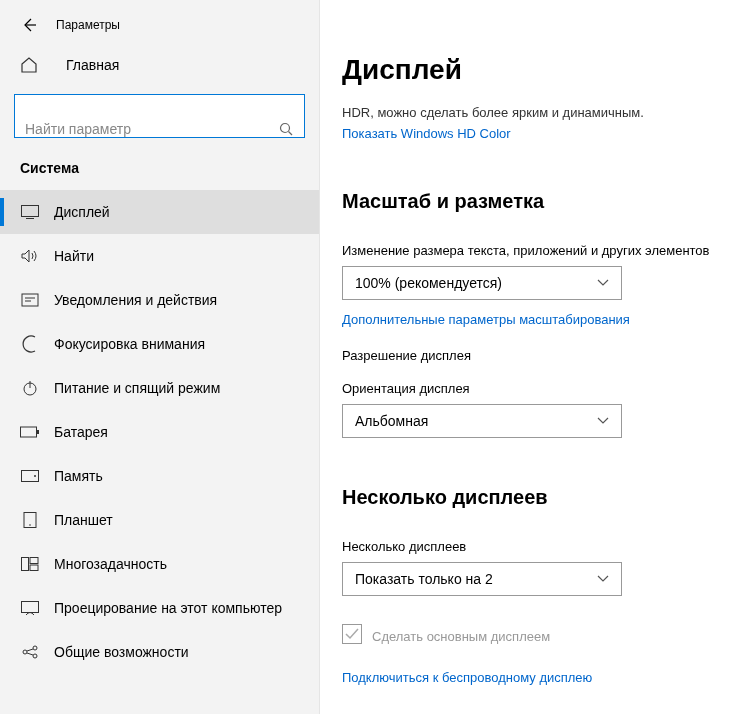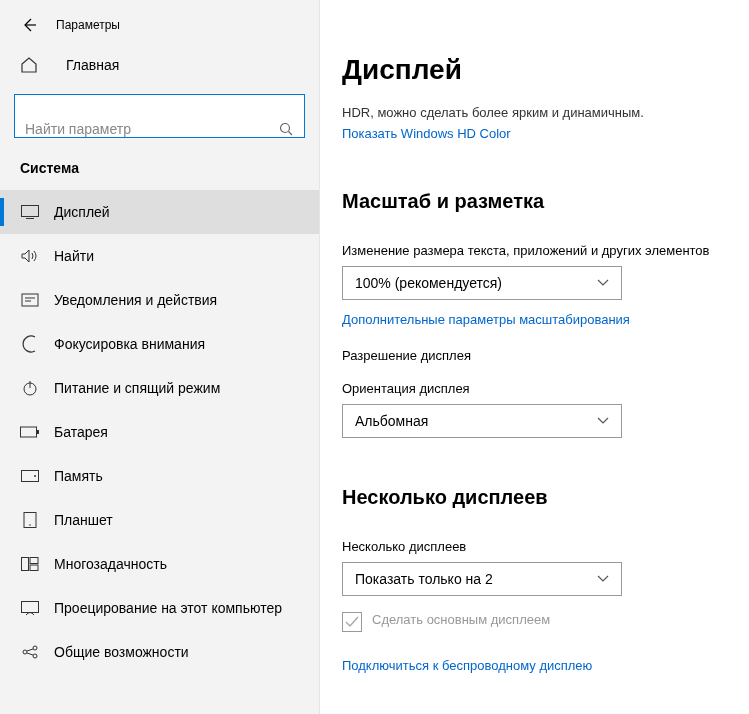--- a/index.html
+++ b/index.html
@@ -24,21 +24,21 @@
 .main { flex: 1; padding: 54px 22px 0 22px; overflow-y: auto; }
 .page-title { font-size: 28px; font-weight: 600; margin-bottom: 18px; }
 .info-text { font-size: 13px; color: #333; line-height: 1.4; }
 .link { color: #0066cc; font-size: 13px; cursor: pointer; display: inline-block; margin-top: 4px; }
 .section-h { font-size: 20px; font-weight: 600; margin-top: 48px; margin-bottom: 18px; }
 .field-label { font-size: 13px; color: #000; margin-bottom: 8px; margin-top: 30px; }
 .dropdown { width: 280px; height: 34px; border: 1px solid #999; background: #fff; display: flex; align-items: center; padding: 0 12px; cursor: pointer; justify-content: space-between; }
 .dropdown.highlighted { border: 3px solid #e8262a; width: 284px; height: 40px; }
 .dropdown .value { font-size: 14px; }
 .dropdown .chev { color: #555; }
-.checkbox-row { display: flex; align-items: flex-start; margin-top: 16px; color: #999; }
+.checkbox-row { display: flex; align-items: flex-end; margin-top: 28px; color: #999; }
 .checkbox-row .box { width: 20px; height: 20px; border: 1px solid #999; display: flex; align-items: center; justify-content: center; margin-right: 10px; color: #999; }
 .checkbox-row .lbl { font-size: 13px; }
 .main-wrap { position: relative; }
 svg { display: block; }
 </style>
 </head>
 <body>
 
 <div class="sidebar">
   <div class="header">

